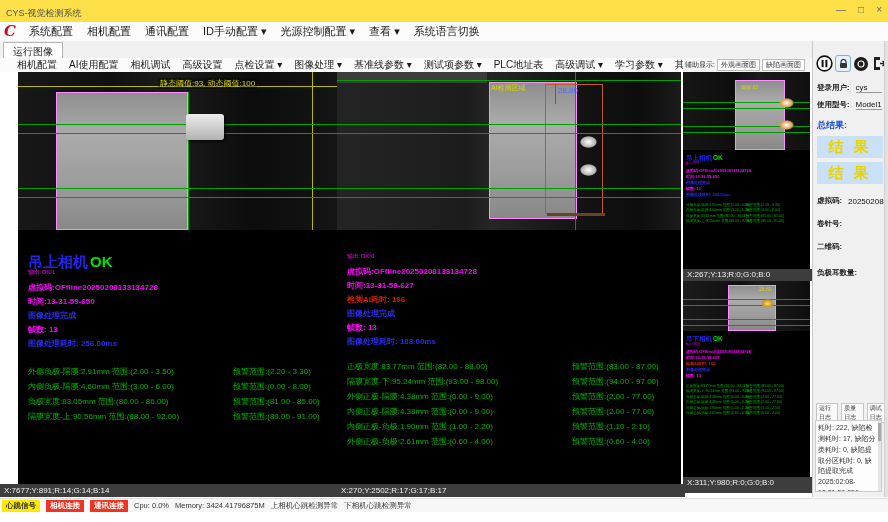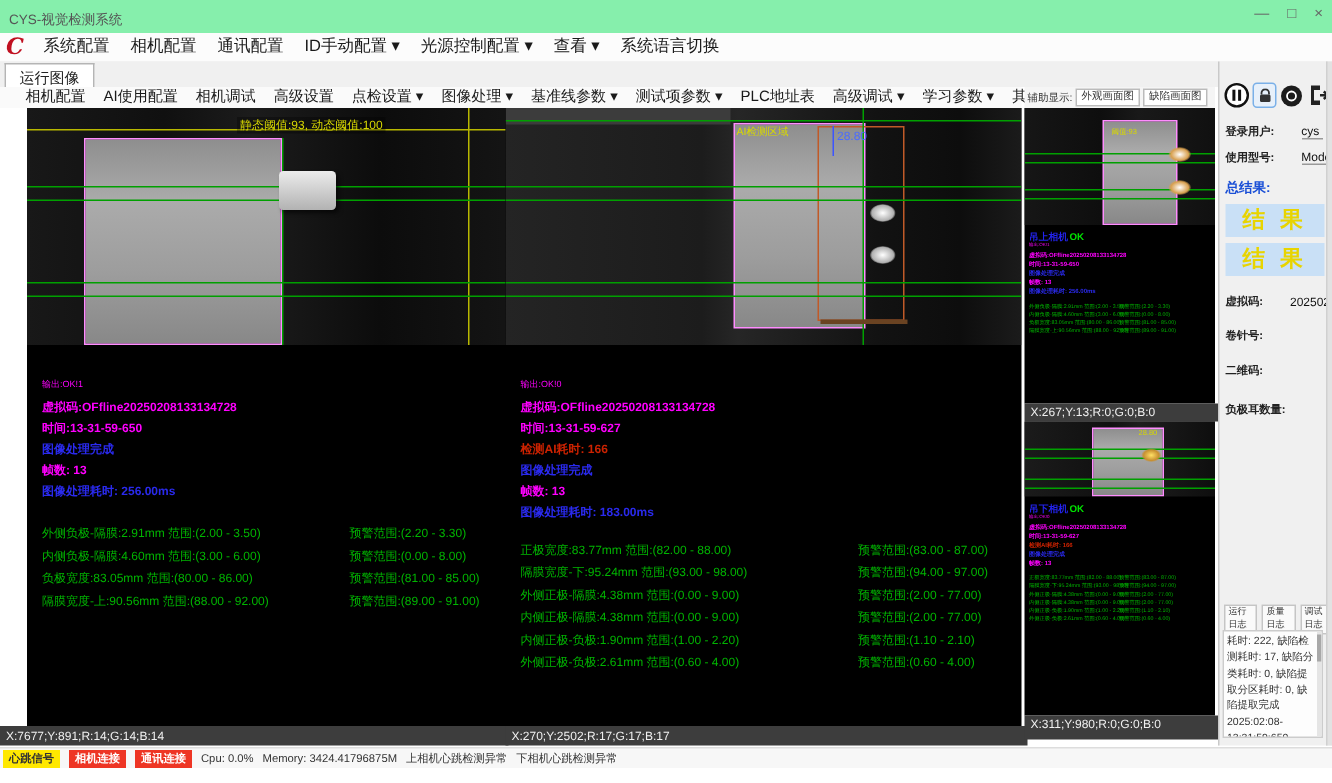--- a/index.html
+++ b/index.html
@@ -1,20 +1,20 @@
 <!DOCTYPE html>
 <html><head>
 <meta charset="utf-8">
 <style>
   html,body{margin:0;padding:0;background:#fff;}
   #app{position:relative;width:888px;height:522px;background:#fff;overflow:hidden;
        font-family:"Liberation Sans",sans-serif;color:#222;-webkit-font-smoothing:antialiased;}
   .abs{position:absolute;}
   
-  .titlebar{position:absolute;top:0;left:0;right:0;height:22px;background:#86efac;border-bottom:1px solid #e3e3e3;}
+  .titlebar{position:absolute;top:0;left:0;right:0;height:22px;background:#fde047;border-bottom:1px solid #e3e3e3;}
   .title-text{position:absolute;left:6px;top:7px;font-size:9px;color:#555;}
   .win-btns{position:absolute;right:6px;top:4px;display:flex;gap:12px;font-size:10px;color:#666;}
   .win-btns span{cursor:default;}
   .menubar{position:absolute;top:22px;left:0;right:0;height:19px;background:#fcfcfc;display:flex;align-items:center;border-bottom:1px solid #ececec;}
   .logo{font-family:"DejaVu Serif",serif;font-style:italic;font-weight:bold;color:#c01020;font-size:15px;margin:0 6px 0 4px;line-height:19px;}
   .menu-item{font-size:11px;color:#1a1a1a;padding:0 7px;line-height:19px;cursor:default;}
   .tabrow{position:absolute;top:41px;left:0;right:76px;height:17px;background:#f0f0f0;}
   .tab{position:absolute;left:3px;top:1px;background:#fff;border:1px solid #b5b5b5;border-bottom:none;font-size:10px;padding:2px 9px 1px 9px;color:#222;}
   .toolbar{position:absolute;top:58px;left:0;width:681px;height:14px;background:#fafafa;display:flex;align-items:center;}
   .tool-grip{width:3px;height:10px;background:#3b6fd4;margin:0 5px 0 6px;}
@@ -46,21 +46,21 @@
   .mini .info{font-size:8px;line-height:12px;}
   .mini .meas{font-size:7px;line-height:11px;margin-top:8px;}
   .mini .c1{width:120px;}
   .blob{position:absolute;border-radius:50%;}
   
   .rpanel{position:absolute;left:812px;top:41px;width:76px;height:456px;background:#f0f0f0;border-left:1px solid #c9c9c9;}
   .rp-scroll{position:absolute;right:0;top:0;bottom:0;width:4px;background:#e2e2e2;border-left:1px solid #d0d0d0;}
   .rp-btns{display:flex;gap:2px;padding:14px 2px 4px 3px;align-items:center;}
   .rp-btn{width:17px;height:17px;display:flex;align-items:center;justify-content:center;cursor:default;}
   .rp-row{display:flex;align-items:flex-end;margin:7px 7px 0 4px;font-size:7.5px;font-weight:bold;color:#222;white-space:nowrap;}
-  .rp-val{flex:1;border-bottom:1px solid #999;margin-left:18px;font-weight:normal;font-size:8px;color:#111;min-height:9px;}
+  .rp-val{flex:1;border-bottom:1px solid #999;margin-left:6px;font-weight:normal;font-size:8px;color:#111;min-height:9px;}
   .rp-total{margin:9px 4px 0 4px;font-size:9px;font-weight:bold;color:#1a4fd6;}
   .result-box{margin:4px 6px 0 4px;background:#c9e0f6;color:#e8d400;font-weight:bold;font-size:15px;text-align:center;height:22px;line-height:22px;letter-spacing:3px;}
   .rp-logtabs{position:absolute;left:3px;bottom:74px;display:flex;gap:3px;font-size:6px;color:#333;}
   .rp-logtabs span{border:1px solid #c5c5c5;background:#fafafa;padding:0 2px;line-height:9px;}
   .rp-log{position:absolute;left:2px;right:7px;bottom:5px;height:66px;background:#fdfdfd;border:1px solid #ccc;font-size:7px;line-height:1.55;color:#333;padding:2px 5px 2px 2px;overflow:hidden;}
   .rp-log .sb{position:absolute;right:0;top:0;bottom:0;width:3px;background:#e5e5e5;}
   .rp-log .sb i{position:absolute;left:0;right:0;top:2px;height:18px;background:#a8a8a8;}
   
   .statusbar{position:absolute;left:0;right:0;top:498px;height:13px;background:#f7f7f7;border-top:1px solid #ddd;display:flex;align-items:center;gap:6px;padding-left:2px;font-size:7.5px;color:#333;}
   .chip{padding:1px 4px;font-weight:bold;}
@@ -119,20 +119,23 @@
       <div class="film" style="left:38px;top:20px;width:130px;bottom:0;"></div>
       <div class="vline green" style="left:170px;top:20px;"></div>
       <div class="hline green" style="top:52px;"></div>
       <div class="hline green" style="top:61px;"></div>
       <div class="hline green" style="top:116px;"></div>
       <div class="hline green" style="top:125px;"></div>
       <div class="abs" style="left:168px;top:42px;width:38px;height:26px;border-radius:3px;background:linear-gradient(180deg,#ececec,#b2b2b2);box-shadow:2px 2px 3px rgba(0,0,0,0.6);"></div>
       <div class="ov-label" style="left:140px;top:6px;background:rgba(0,0,0,0.3);padding:0 2px;">静态阈值:93, 动态阈值:100</div>
     </div>
     <div class="cam-text">
+      <div class="cam-title">
+        <span>吊上相机</span><span class="ok">OK</span>
+      </div>
       <div class="tiny-m">输出:OK!1</div>
       <div class="info m">虚拟码:OFfline20250208133134728</div>
       <div class="info m">时间:13-31-59-650</div>
       <div class="info b">图像处理完成</div>
       <div class="info m">帧数: 13</div>
       <div class="info b">图像处理耗时: 256.00ms</div>
       <div class="meas">
         <div class="row">
             <span class="c1-left">外侧负极-隔膜:2.91mm 范围:(2.00 - 3.50)</span>
             <span>预警范围:(2.20 - 3.30)</span>

